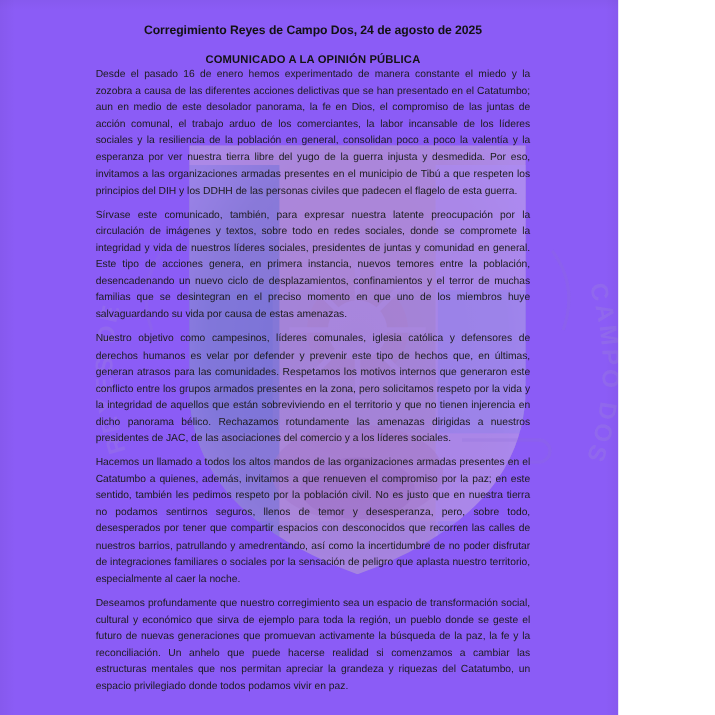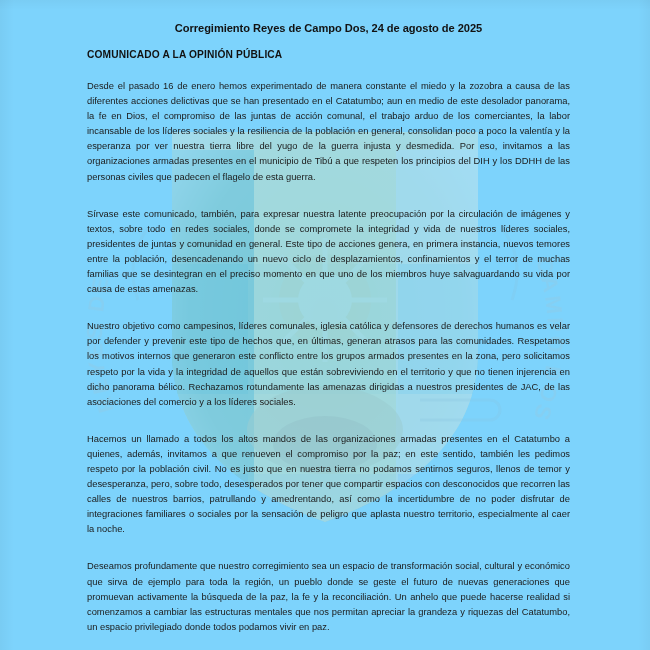--- a/index.html
+++ b/index.html
@@ -7,24 +7,24 @@
     margin: 0;
     padding: 0;
     background: #ffffff;
   }
   body {
     font-family: "Liberation Sans", sans-serif;
     color: #151515;
   }
   #page {
     position: relative;
-    width: 650px;
+    width: 562px;
     height: 650px;
     overflow: hidden;
-    background: #7dd3fc;
+    background: #8b5cf6;
     box-sizing: border-box;
   }
 
   
   #watermark {
     position: absolute;
     left: 0;
     top: 0;
     width: 650px;
     height: 650px;
@@ -64,39 +64,39 @@
   .doc-date {
     text-align: center;
     font-size: 11.1px;
     font-weight: bold;
     margin: 0;
     padding-top: 22px;
     letter-spacing: -0.05px;
     color: #121212;
   }
   .doc-title {
-    text-align: left;
+    text-align: center;
     font-size: 10.2px;
     font-weight: bold;
     margin: 0;
     padding-top: 15px;
     letter-spacing: 0.15px;
     color: #121212;
   }
 
   .para {
     text-align: justify;
     font-size: 9.35px;
     line-height: 15.1px;
     margin: 0;
     color: #1b1b1b;
     text-rendering: optimizeLegibility;
   }
-  #p1 { margin-top: 19px; }
-  .para + .para { margin-top: 22px; }
+  #p1 { }
+  .para + .para { margin-top: 7px; }
 
   .closing {
     margin-top: 17px;
     text-align: center;
     font-size: 9.8px;
     font-weight: bold;
     font-style: italic;
     line-height: 15.5px;
     color: #101010;
   }

